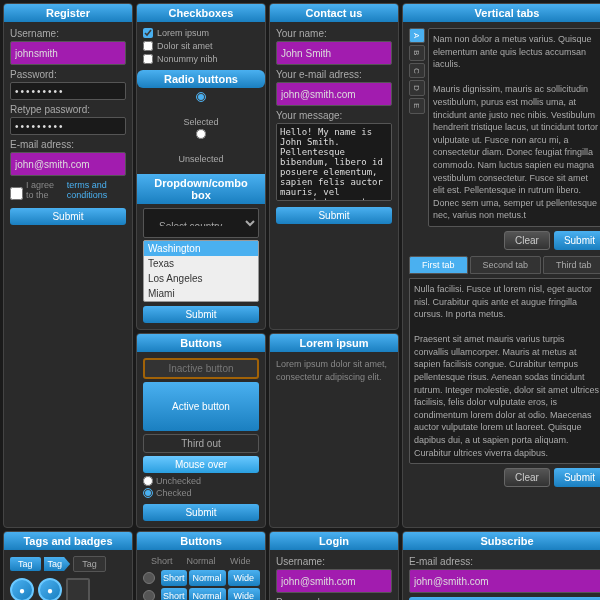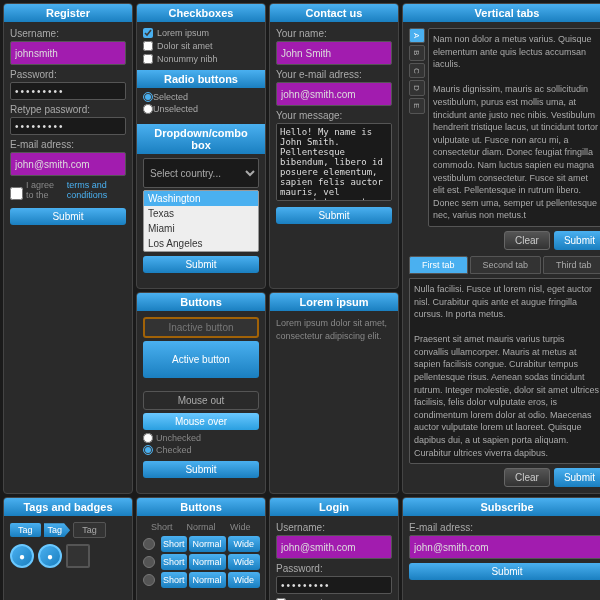--- a/index.html
+++ b/index.html
@@ -91,34 +91,35 @@
       gap: 4px;
       font-size: 9px;
       color: #aaa;
       margin-bottom: 3px;
     }
     .cb-item input[type=checkbox] { width: 10px; height: 10px; accent-color: #4ab0f0; }
     
     .radio-item {
       display: flex;
       align-items: center;
-      gap: 0;
+      gap: 15px;
       font-size: 9px;
       color: #aaa;
       margin-bottom: 2px;
+      flex-direction: column;
     }
     .radio-item input[type=radio] { accent-color: #4ab0f0; width: 10px; height: 10px; }
     
     .select-input {
       width: 100%;
       background: #1a1a1a;
       border: 1px solid #555;
       color: #aaa;
       font-size: 10px;
-      padding: 2px;
+      padding: 11px;
       height: 30px;
       border-radius: 2px;
     }
     .dropdown-list {
       width: 100%;
       background: #eee;
       border: 1px solid #999;
       color: #333;
       font-size: 10px;
       margin-top: 2px;
@@ -183,24 +184,24 @@
       font-size: 10px;
       width: 100%;
       margin-bottom: 3px;
       cursor: default;
     }
     .btn-active {
       background: linear-gradient(180deg, #4ab0f0 0%, #1a7fc0 100%);
       color: #fff;
       border: none;
       border-radius: 3px;
-      padding: 13px 8px;
-      font-size: 10px;
-      width: 100%;
-      margin-bottom: 13px;
+      padding: 19px 8px;
+      font-size: 10px;
+      width: 100%;
+      margin-bottom: 3px;
       cursor: pointer;
     }
     .btn-mouseout {
       background: #2a2a2a;
       color: #aaa;
       border: 1px solid #555;
       border-radius: 3px;
       padding: 3px 8px;
       font-size: 10px;
       width: 100%;
@@ -440,42 +441,42 @@
       <span>Lorem ipsum</span>
     </div>
     <div class="cb-item">
       <input type="checkbox" style="">
       <span>Dolor sit amet</span>
     </div>
     <div class="cb-item">
       <input type="checkbox" style="">
       <span>Nonummy nibh</span>
     </div>
-    <div class="panel-title" style="margin: 6px -6px 4px -6px; border-radius:0;">Radio buttons</div>
+    <div class="panel-title" style="margin: 6px -6px 4px -6px; border-radius:6px;">Radio buttons</div>
     <div class="radio-item">
       <input type="radio" name="r1" checked="" style="">
       <span>Selected</span>
     </div>
     <div class="radio-item">
       <input type="radio" name="r1" style="">
       <span>Unselected</span>
     </div>
     <div class="panel-title" style="margin: 10px -6px 4px -6px; border-radius:0;">Dropdown/combo box</div>
     <select class="select-input">
       <option>Select country...</option>
       <option>Washington</option>
       <option>Texas</option>
       <option>Los Angeles</option>
       <option>Miami</option>
     </select>
     <div class="dropdown-list">
       <div class="selected">Washington</div>
       <div>Texas</div>
+      <div>Los Angeles</div>
       <div>Miami</div>
-      <div>Los Angeles</div>
     </div>
     <button class="btn-blue" style="margin-top:4px;">Submit</button>
   </div>
 
   <div class="panel">
     <div class="panel-title">Contact us</div>
     <div class="field-label">Your name:</div>
     <input class="text-input" type="text" value="John Smith" style="">
     <div class="field-label">Your e-mail adress:</div>
     <input class="text-input" type="text" value="john@smith.com" style="">
@@ -518,21 +519,21 @@
         <button class="btn-clear">Clear</button>
         <button class="btn-submit">Submit</button>
       </div>
     </div>
   </div>
 
   <div class="panel">
     <div class="panel-title">Buttons</div>
     <button class="btn-inactive">Inactive button</button>
     <button class="btn-active">Active button</button>
-    <button class="btn-mouseout">Mouse out</button>
+    <button class="btn-mouseout">Third out</button>
     <button class="btn-mouseover">Mouse over</button>
     <div class="radio-check-row">
       <input type="radio" name="btn-radio" style="">
       <span>Unchecked</span>
     </div>
     <div class="radio-check-row">
       <input type="radio" name="btn-radio" checked="" style="">
       <span>Checked</span>
     </div>
     <button class="btn-blue">Submit</button>

